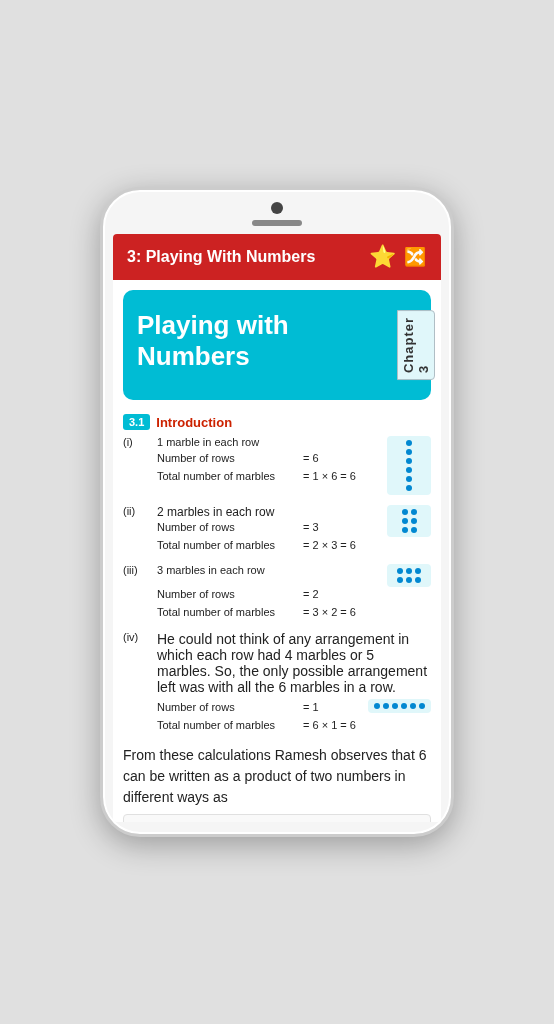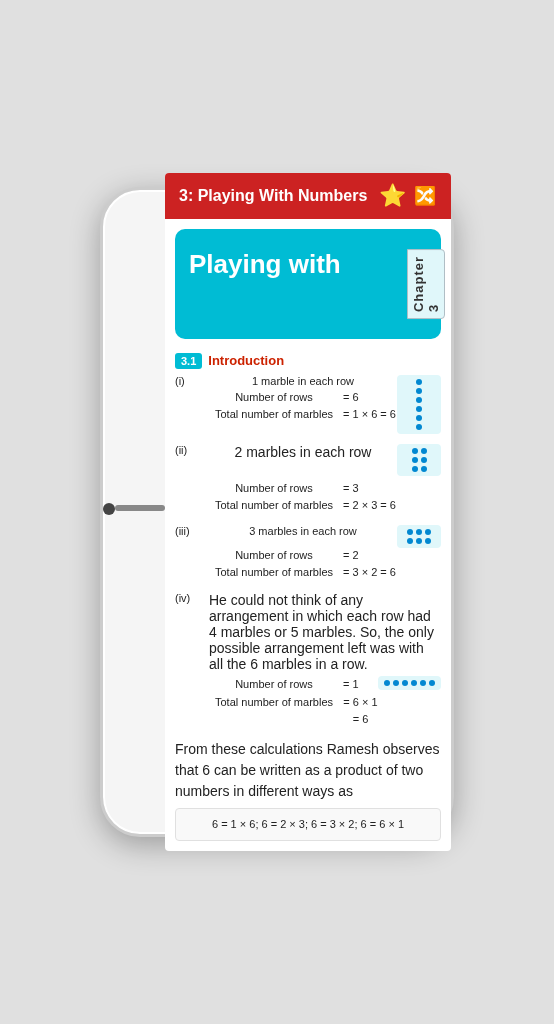--- a/index.html
+++ b/index.html
@@ -14,21 +14,21 @@
     }
 
     .phone-outer {
       width: 354px;
       height: 650px;
       background: #f5f5f5;
       border-radius: 40px;
       border: 3px solid #ccc;
       box-shadow: 0 8px 30px rgba(0,0,0,0.3), inset 0 0 0 2px #fff;
       display: flex;
-      flex-direction: row;
+      flex-direction: column;
       align-items: center;
       padding: 12px 0;
       position: relative;
     }
 
     .phone-camera {
       width: 12px;
       height: 12px;
       background: #444;
       border-radius: 50%;
@@ -127,21 +127,21 @@
       font-size: 13px;
       font-weight: bold;
       color: #333;
       padding: 6px 3px;
       letter-spacing: 1px;
     }
 
     
     .section-header {
       display: flex;
-      align-items: flex-start;
+      align-items: center;
       gap: 6px;
       margin-bottom: 6px;
     }
 
     .section-badge {
       background: #00bcd4;
       color: #fff;
       font-size: 11px;
       font-weight: bold;
       padding: 2px 6px;
@@ -179,30 +179,29 @@
 
     .list-content {
       flex: 1;
     }
 
     .list-row {
       display: flex;
       justify-content: space-between;
       align-items: flex-start;
       width: 100%;
-      text-align: center;
     }
 
     .list-text-block {
       flex: 1;
     }
 
     .list-line {
       display: flex;
-      gap: 4px;
+      gap: 16px;
       line-height: 1.6;
     }
 
     .list-key {
       min-width: 130px;
       font-size: 11px;
     }
 
     .list-val {
       font-size: 11px;
@@ -282,20 +281,21 @@
         <span class="share-icon">🔀</span>
       </div>
     </div>
 
     <div class="content">
 
       <div class="chapter-banner-wrapper">
         <div class="chapter-banner">
           <div class="chapter-banner-title">
             <span>Playing with</span><br>
+            <span>Numbers</span>
           </div>
         </div>
         <div class="chapter-label">Chapter 3</div>
       </div>
 
       <div class="section-header">
         <span class="section-badge">3.1</span>
         <span class="section-title">Introduction</span>
       </div>
 
@@ -338,21 +338,21 @@
             </div>
           </div>
         </div>
       </div>
 
       <div class="list-item">
         <span class="list-num">(ii)</span>
         <div class="list-content">
           <div class="list-row">
             <div class="list-text-block">
-              <div style="font-size:14px; margin-bottom:20px;">2 marbles in each row</div>
+              <div style="font-size:12px; margin-bottom:0;">2 marbles in each row</div>
               <div class="list-line">
                 <span class="list-key">Number of rows</span>
                 <span class="list-val">= 3</span>
               </div>
               <div class="list-line">
                 <span class="list-key">Total number of marbles</span>
                 <span class="list-val">= 2 × 3 = 6</span>
               </div>
             </div>
 

